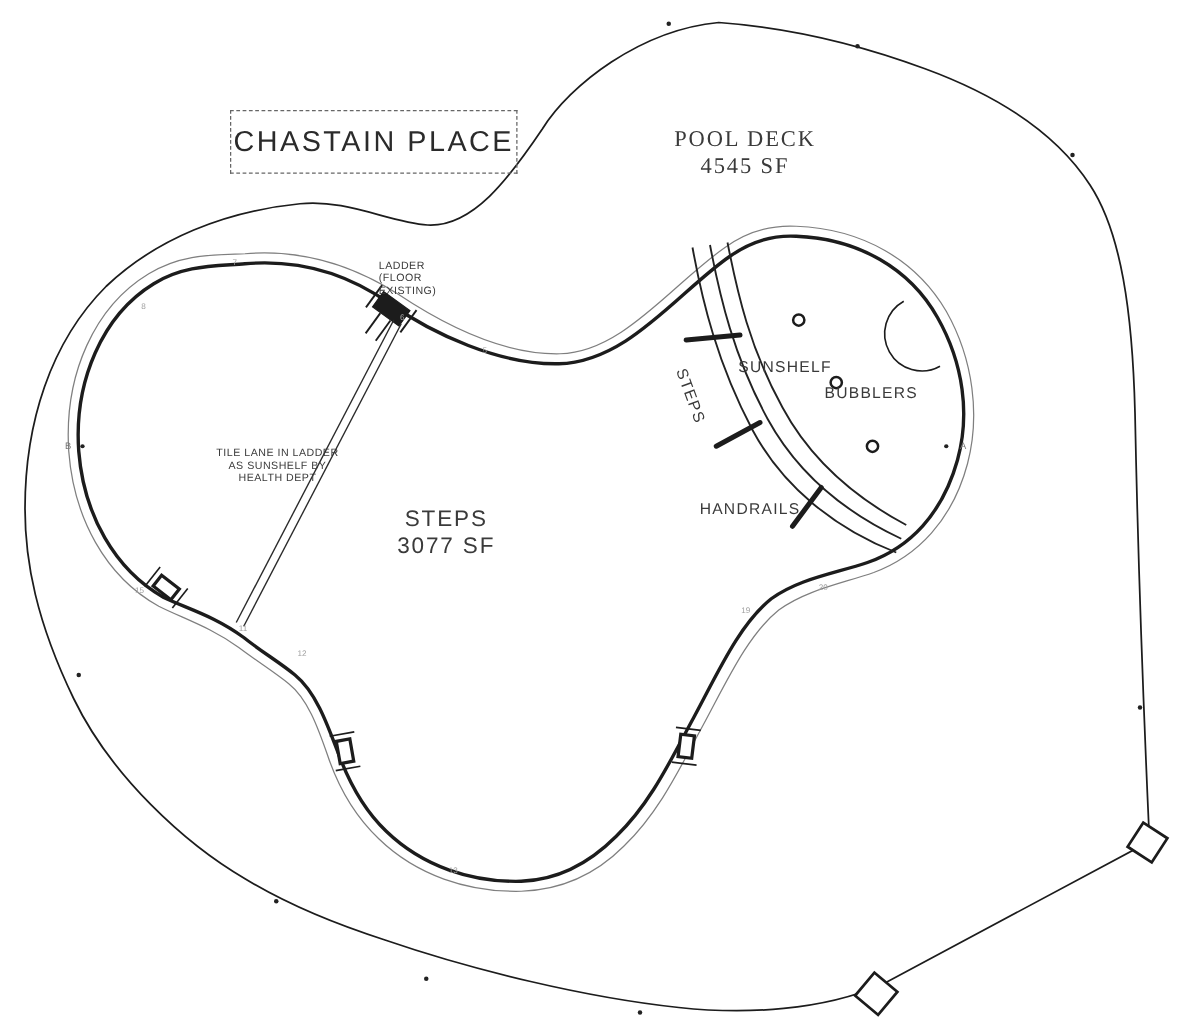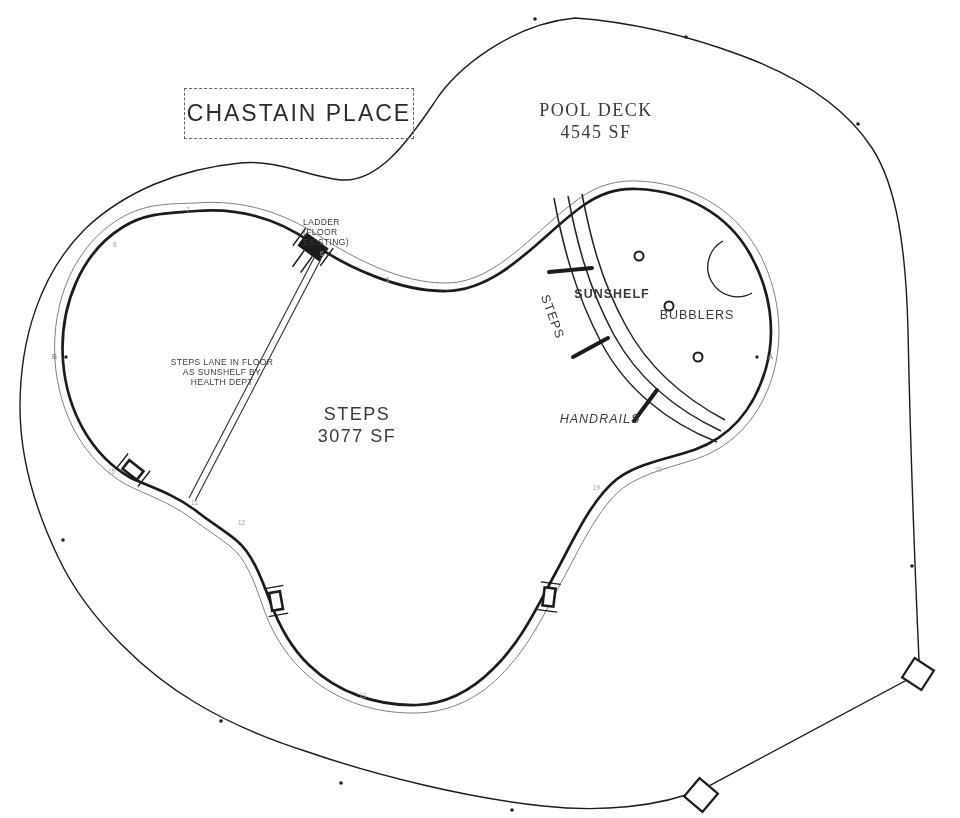--- a/index.html
+++ b/index.html
@@ -5,21 +5,21 @@
   html,body{margin:0;padding:0;background:#ffffff;}
   .canvas{position:relative;width:960px;height:818px;background:#ffffff;overflow:hidden;
           font-family:"Liberation Sans", sans-serif;}
   svg{position:absolute;left:0;top:0;}
 
   .lbl{position:absolute;color:#3a3a3a;white-space:nowrap;text-align:center;
        transform:translate(-50%,-50%);letter-spacing:1.5px;line-height:1.2;}
   .lbl-big{font-size:18px;}
   .lbl-med{font-size:12.5px;letter-spacing:1px;}
   .lbl-sm{font-size:8.5px;letter-spacing:.4px;line-height:1.18;}
-  .lbl-left{text-align:left;transform:none;margin-top:10px;}
+  .lbl-left{text-align:left;transform:none;}
   .steps-lbl{transform:translate(-50%,-50%) rotate(70deg);}
 
   .title-box{position:absolute;left:140px;top:88px;width:228px;height:49px;
              border:1.6px dashed #666;display:flex;align-items:center;justify-content:center;
              font-size:23px;letter-spacing:2px;color:#2b2b2b;margin-left:44px;}
 
   
   .deck   {fill:none;stroke:#1c1c1c;stroke-width:1.4;}
   .wall   {fill:none;stroke:#1c1c1c;stroke-width:2.7;}
   .coping {fill:none;stroke:#7f7f7f;stroke-width:1;}
@@ -202,30 +202,30 @@
   <div class="lbl lbl-big" style="left:596px;top:122px;font-family:Liberation Serif, serif;">
     <div>POOL DECK</div>
     <div>4545 SF</div>
   </div>
 
   <div class="lbl lbl-big" style="left:357px;top:426px;">
     <div>STEPS</div>
     <div>3077 SF</div>
   </div>
 
-  <div class="lbl lbl-med" style="left:612px;top:294px;font-weight:bold;">SUNSHELF</div>
+  <div class="lbl lbl-med" style="left:628px;top:294px;">SUNSHELF</div>
   <div class="lbl lbl-med" style="left:697px;top:315px;">BUBBLERS</div>
   <div class="lbl lbl-med steps-lbl" style="left:552px;top:317px;">STEPS</div>
-  <div class="lbl lbl-med" style="left:600px;top:419px;font-style:italic;">HANDRAILS</div>
+  <div class="lbl lbl-med" style="left:600px;top:408px;">HANDRAILS</div>
 
   <div class="lbl lbl-sm lbl-left" style="left:303px;top:207px;">
     <div>LADDER</div>
     <div>(FLOOR</div>
     <div>EXISTING)</div>
   </div>
 
   <div class="lbl lbl-sm" style="left:222px;top:372px;">
-    <div>STEPS LANE IN FLOOR</div>
+    <div>TILE LANE IN LADDER</div>
     <div>AS SUNSHELF BY</div>
     <div>HEALTH DEPT</div>
   </div>
 
 </div>
 
 </body></html>

